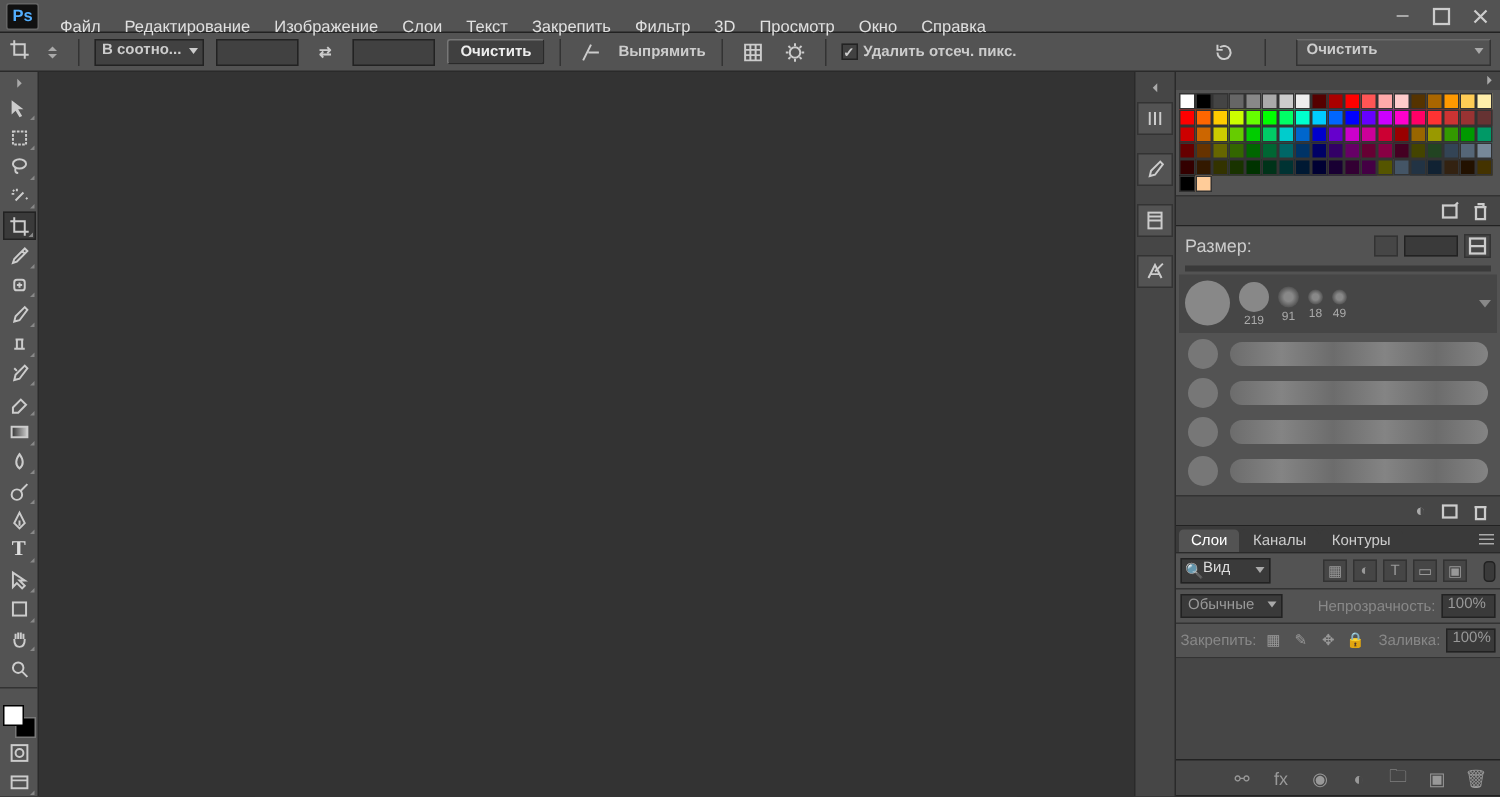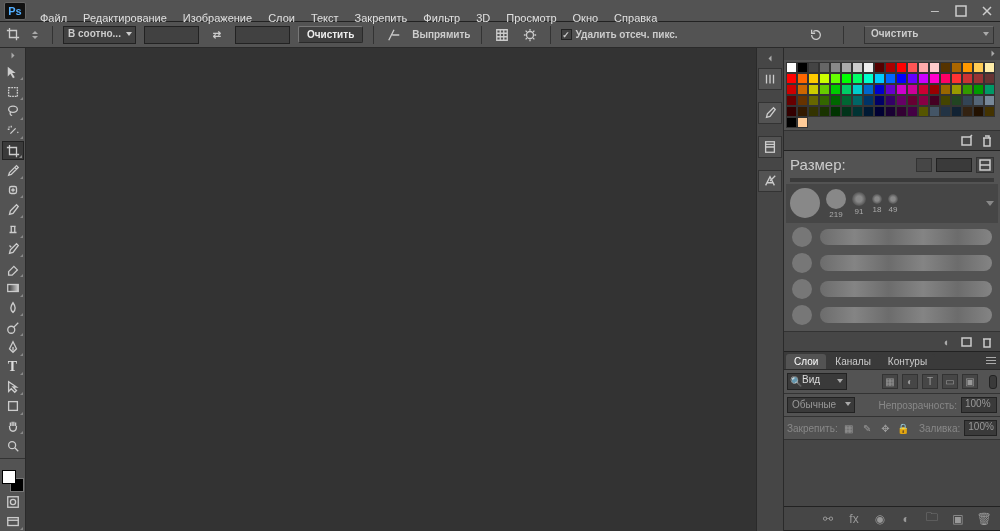--- a/index.html
+++ b/index.html
@@ -54,21 +54,21 @@
   .panel-menu { position:absolute; right:2px; top:1px; width:14px; height:14px; display:flex; flex-direction:column; align-items:center; justify-content:center; gap:2px;}
   .panel-menu span{ width:10px; height:1px; background:#aaa;}
   .panel-body { background:#535353; padding:2px; }
 
   .swatch-grid { display:flex; flex-wrap:wrap; gap:0;}
   .swatch { width:11px; height:11px; border:1px solid #333; }
 
   .panel-footer { height:20px; background:#464646; display:flex; justify-content:flex-end; align-items:center; gap:6px; padding-right:6px; border-top:1px solid #333;}
   .pf-icon { width:14px; height:14px; color:#aaa; font-size:11px; display:flex; align-items:center; justify-content:center;}
 
-  .brush-panel .size-row { display:flex; align-items:center; gap:4px; padding:3px 4px; font-size:15px;}
+  .brush-panel .size-row { display:flex; align-items:center; gap:4px; padding:3px 4px; font-size:12px;}
   .brush-panel .size-row .reset { width:16px; height:14px; border:1px solid #333; background:#464646;}
   .brush-panel .size-row .val { width:36px; height:14px; background:#3a3a3a; border:1px solid #222;}
   .brush-panel .toggle { width:18px; height:16px; border:1px solid #333; margin-left:auto; background:#464646; display:flex; align-items:center; justify-content:center;}
   .brush-panel .slider { height:4px; background:#3a3a3a; margin:2px 4px; position:relative;}
   .brush-thumbs { display:flex; align-items:center; gap:6px; padding:4px 4px; background:#464646;}
   .brush-thumb { display:flex; flex-direction:column; align-items:center; gap:1px;}
   .brush-thumb .dot { border-radius:50%; background:#888;}
   .brush-thumb .sz { font-size:8px; color:#aaa;}
   .brush-thumbs .row-tri-down { margin-left:auto; border-left:4px solid transparent; border-right:4px solid transparent; border-top:5px solid #888;}
   .brush-previews { padding:4px 6px; display:flex; flex-direction:column; gap:6px;}

